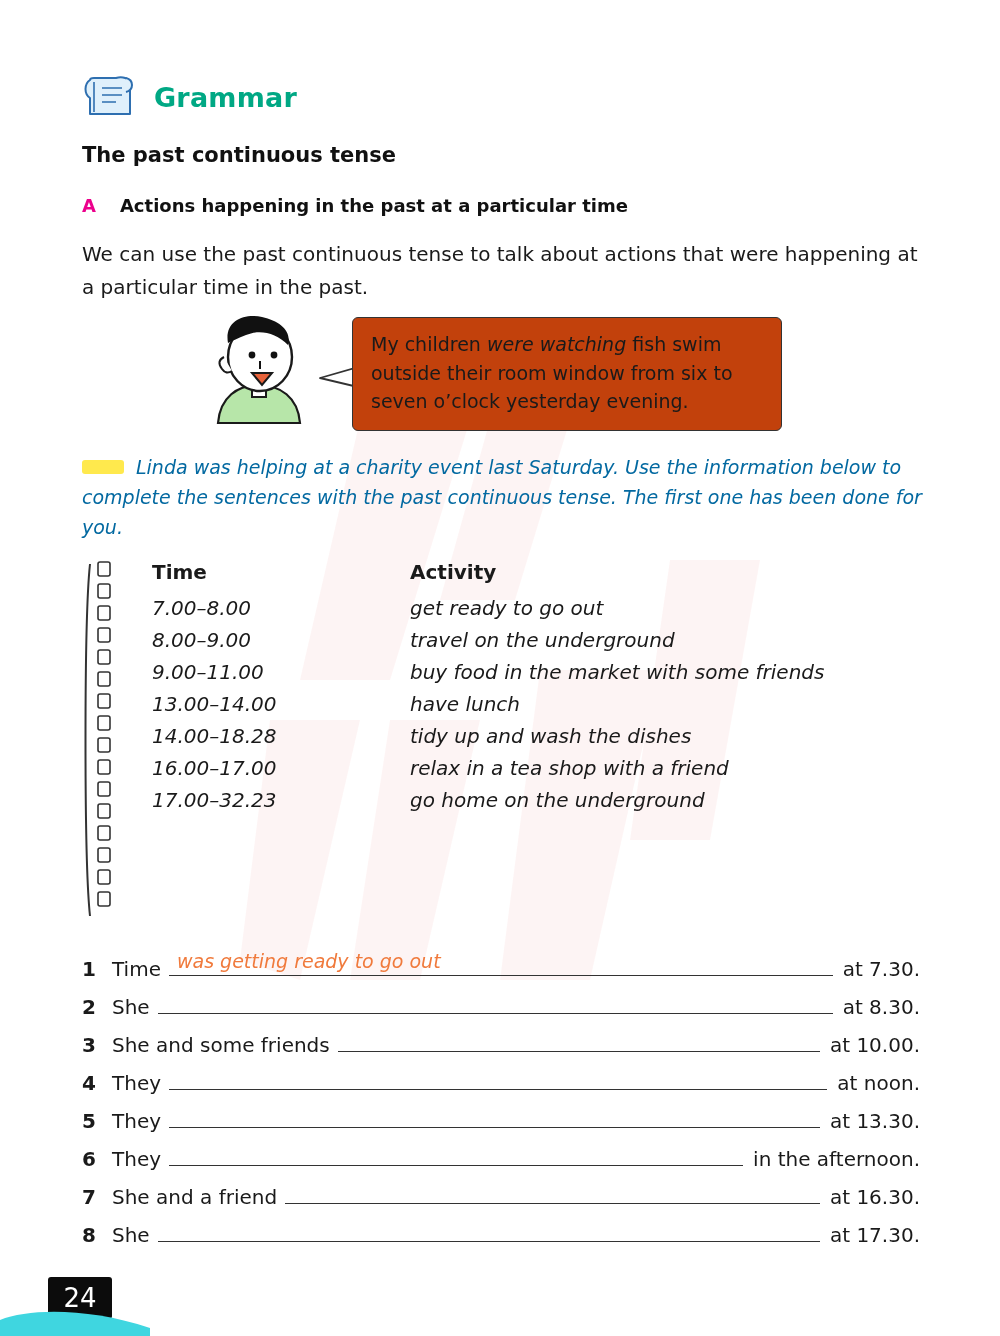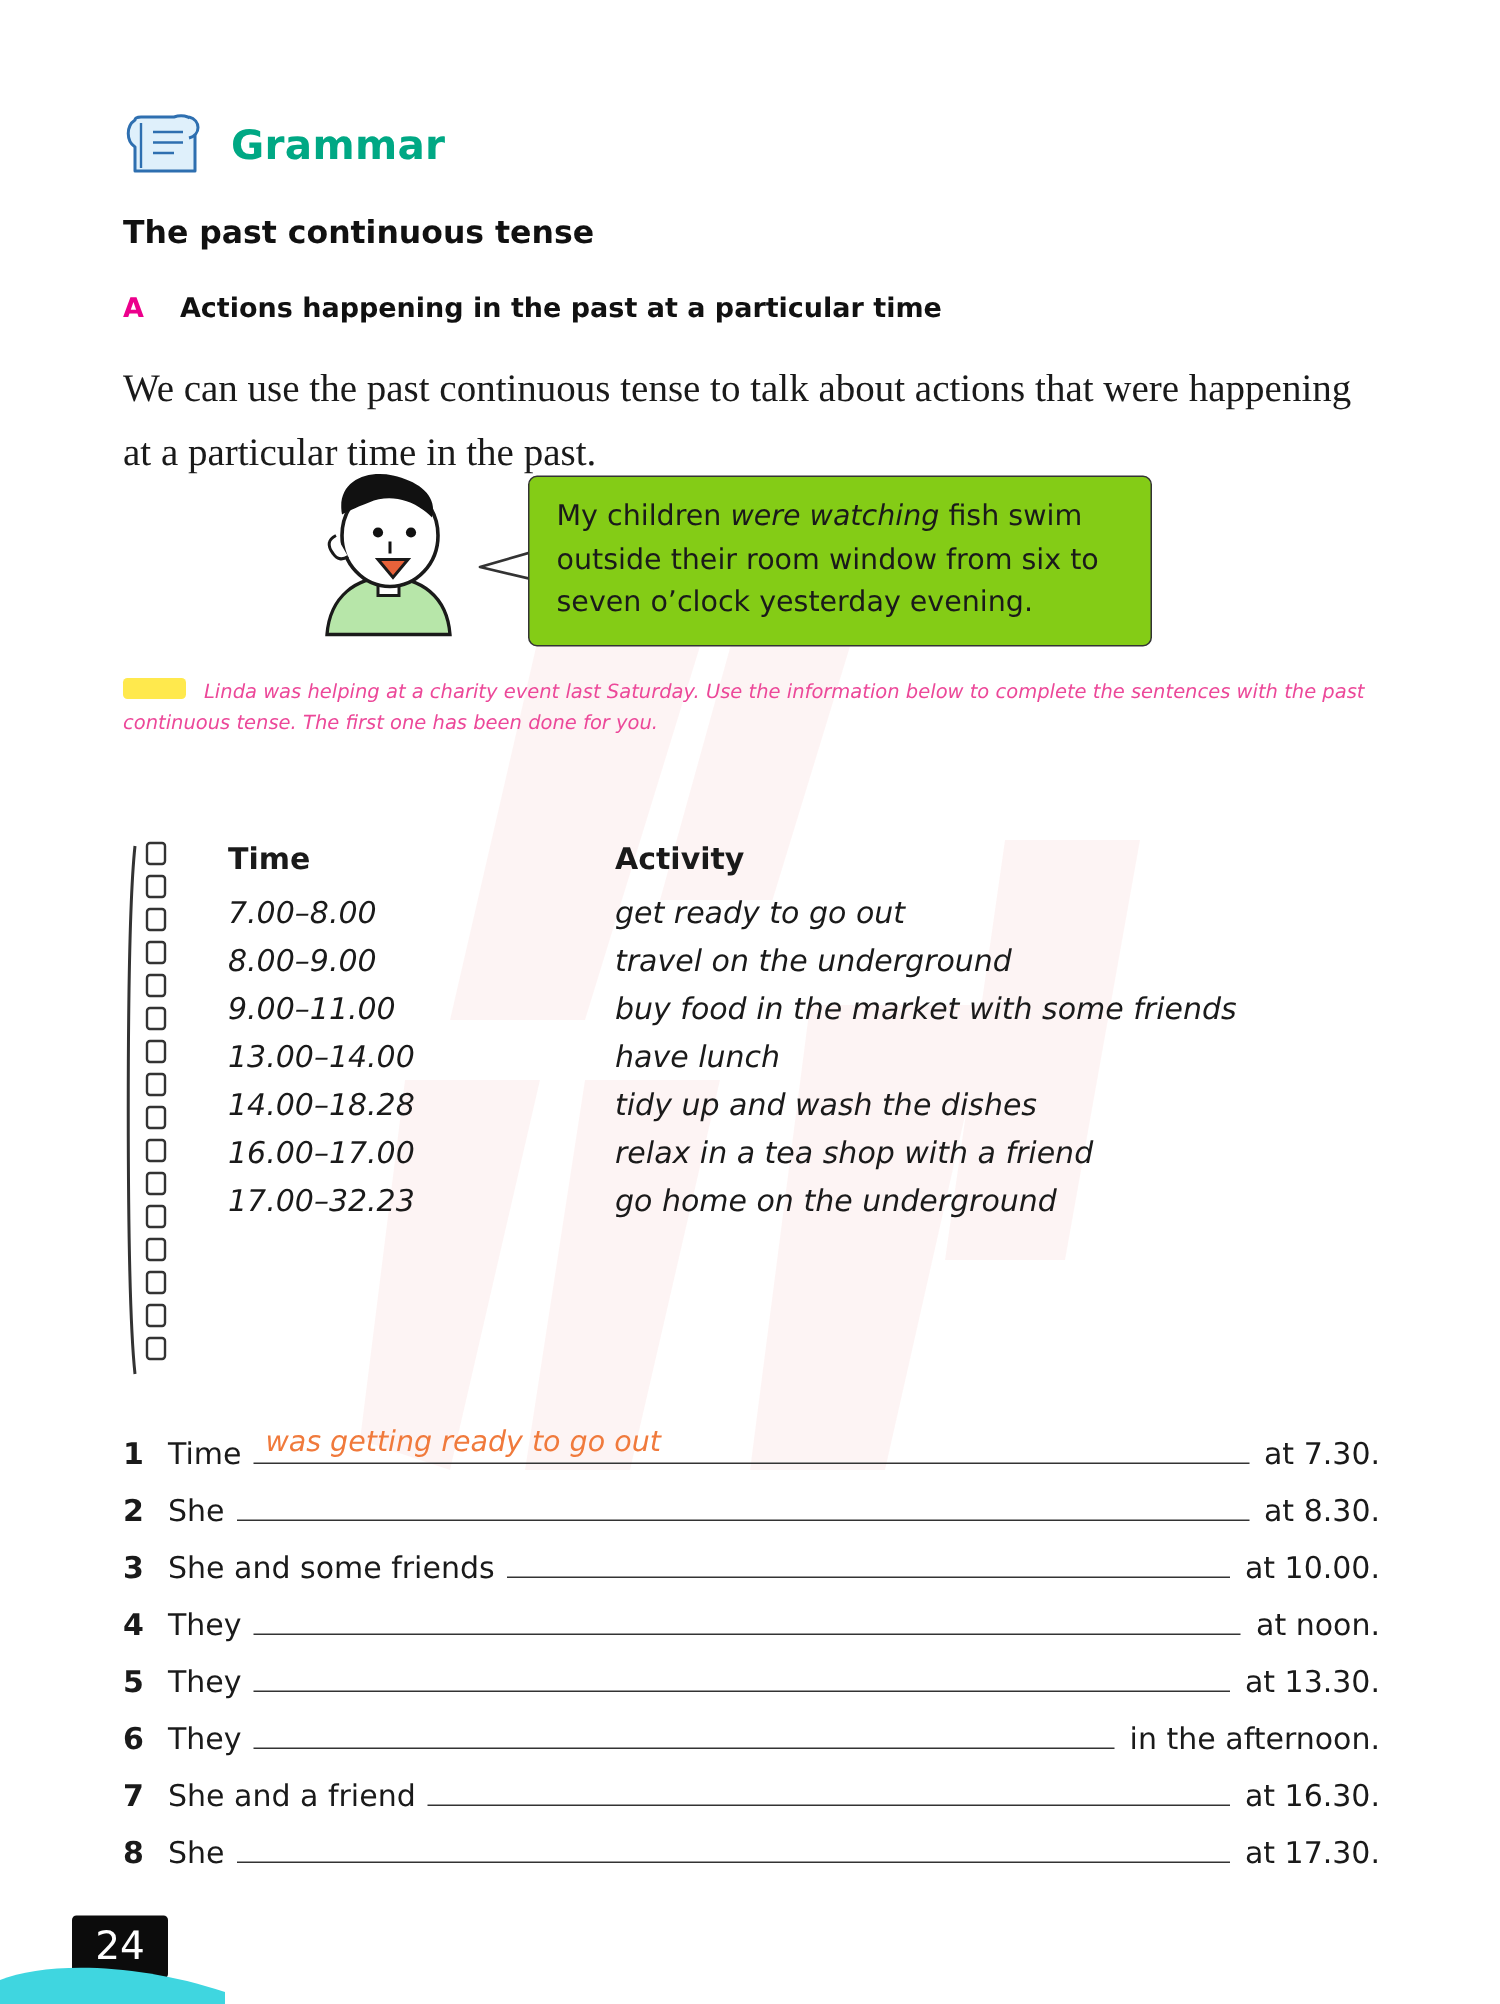--- a/index.html
+++ b/index.html
@@ -80,24 +80,23 @@
     font-size: 18px;
     font-weight: bold;
     color: #111;
   }
 
   .intro {
     position: absolute;
     left: 82px;
     top: 238px;
     width: 840px;
-    font-size: 26px;
+    font-size: 20px;
     line-height: 1.65;
     color: #1a1a1a;
-    font-family: Liberation Serif, serif;
   }
 
   
   .bubble-block {
     position: absolute;
     left: 200px;
     top: 305px;
     width: 560px;
     height: 130px;
   }
@@ -108,44 +107,44 @@
     width: 130px;
     height: 130px;
   }
   .bubble {
     position: absolute;
     left: 152px;
     top: 12px;
     width: 392px;
     border: 1.6px solid #333;
     border-radius: 6px;
-    background: #84cc16;
-    padding: 12px 4px 14px 18px;
+    background: #c2410c;
+    padding: 12px 18px 14px 18px;
     font-size: 19px;
     line-height: 1.5;
   }
   .bubble .em { font-style: italic; }
   .bubble-tail {
     position: absolute;
     left: 118px;
     top: 60px;
     width: 40px;
     height: 24px;
   }
 
   
   .instruction {
     position: absolute;
     left: 82px;
     top: 452px;
     width: 840px;
-    font-size: 13px;
+    font-size: 19px;
     font-style: italic;
     line-height: 1.58;
-    color: #ec4899;
+    color: #0369a1;
   }
   .pencil-mark {
     display: inline-block;
     width: 42px;
     height: 14px;
     background: #ffe94d;
     border-radius: 3px;
     vertical-align: middle;
     margin-right: 12px;
     position: relative;

